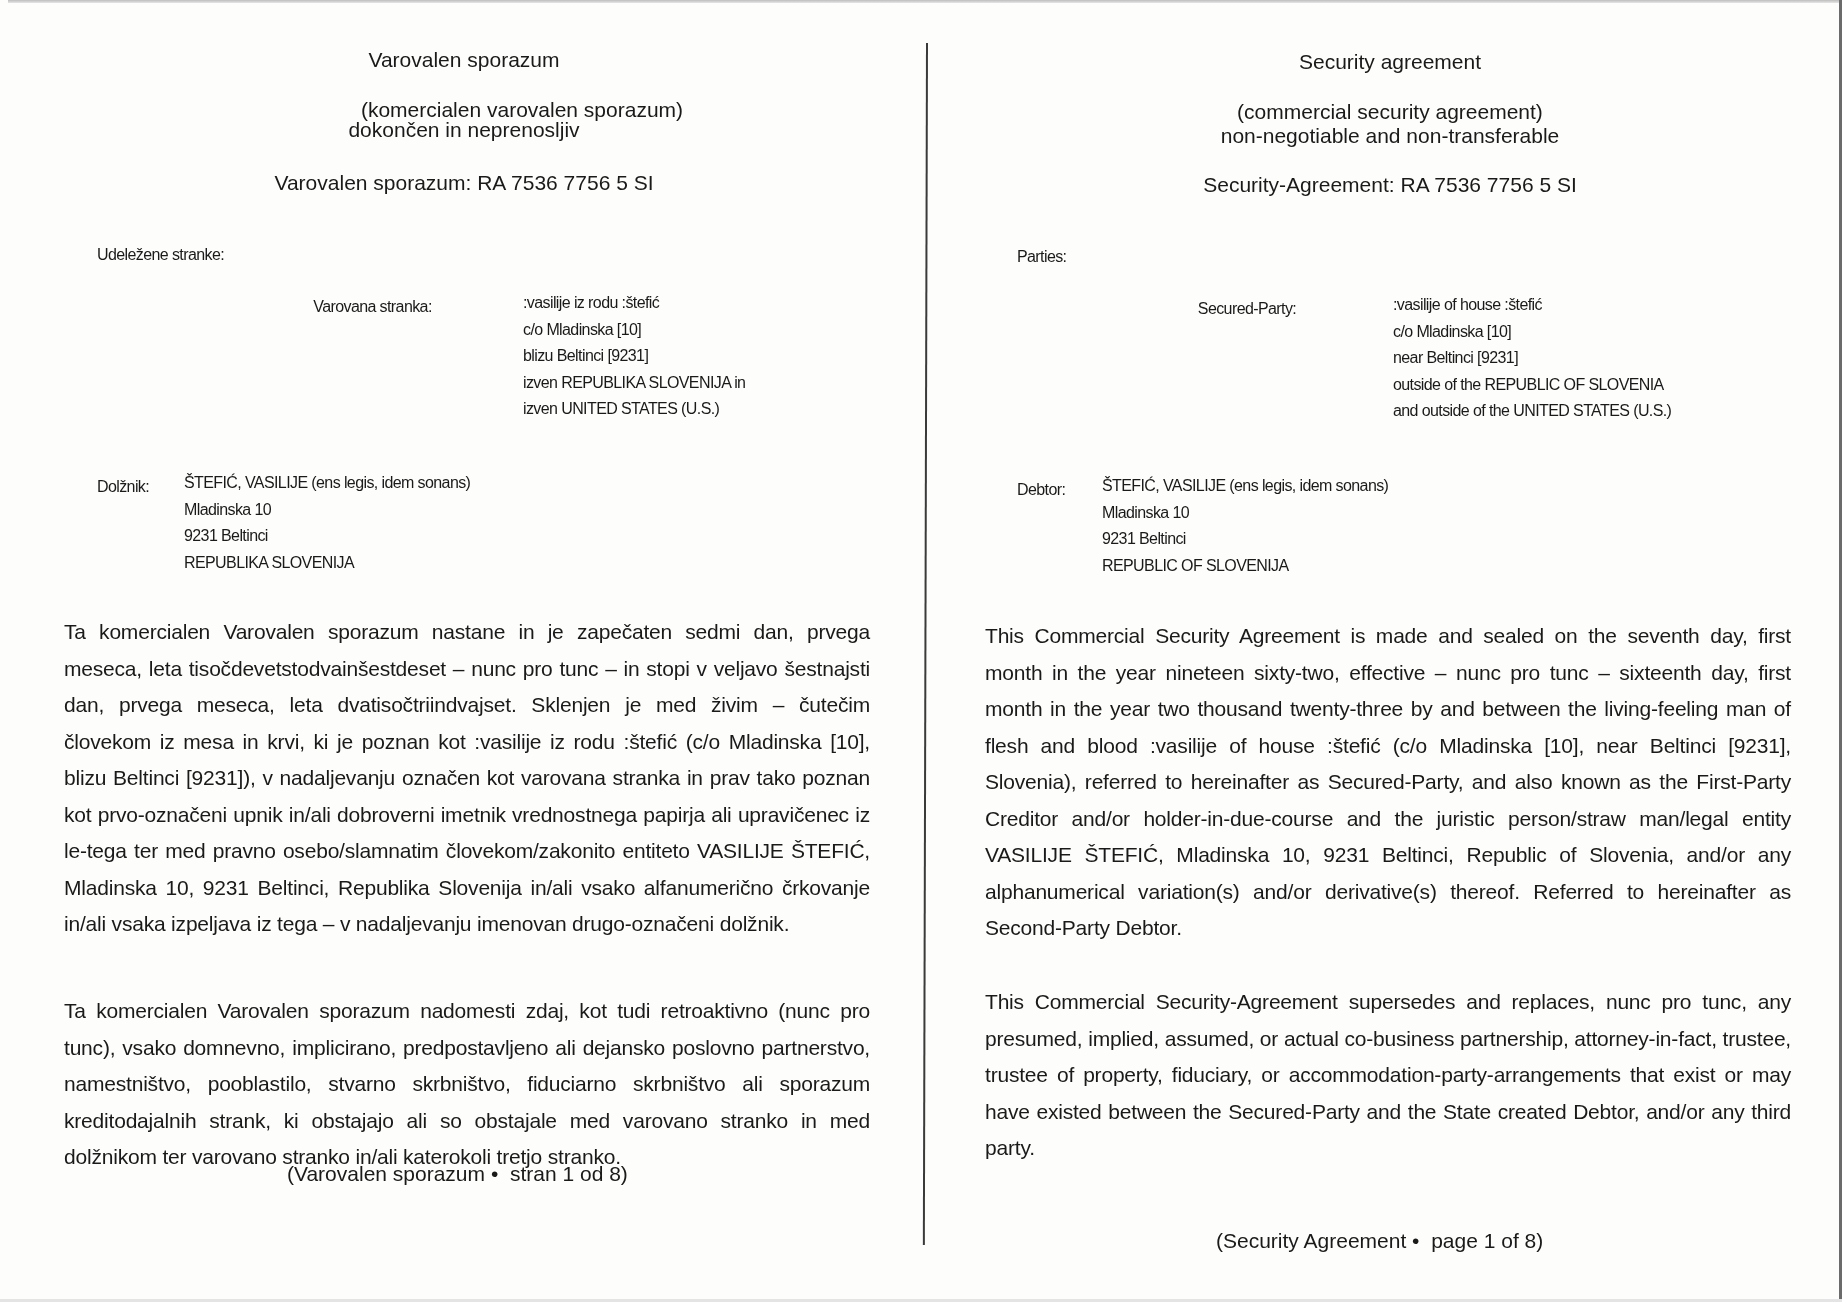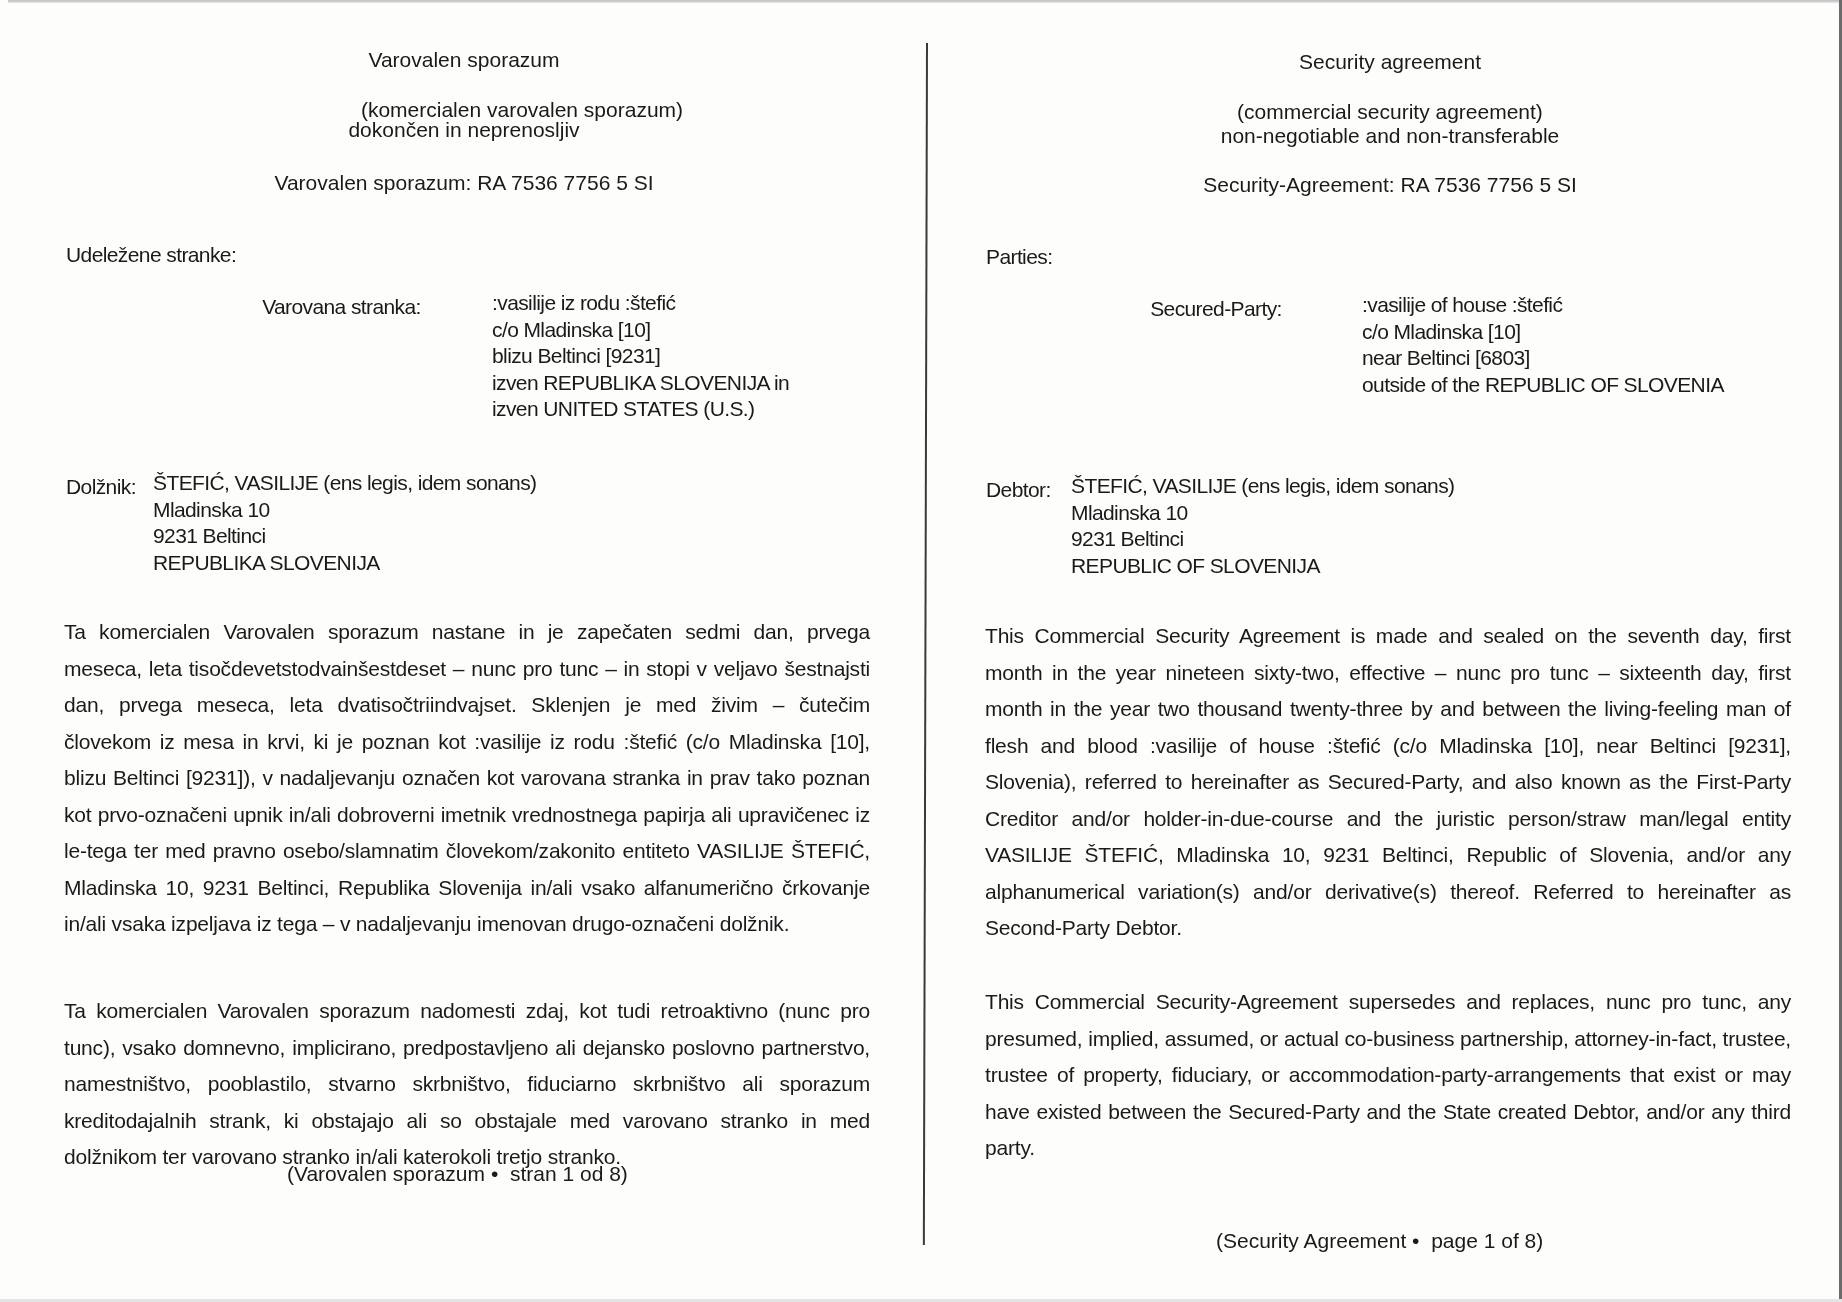--- a/index.html
+++ b/index.html
@@ -12,21 +12,21 @@
   .topline { position: absolute; left: 8px; top: 0; width: 1834px; height: 3px; background: linear-gradient(#bdbdbd, #e6e6e6); }
   .rightedge { position: absolute; right: 0; top: 0; width: 3px; height: 1302px; background: #6b6b6b; }
   .bottomline { position: absolute; left: 0; bottom: 0; width: 1842px; height: 3px; background: #e4e4e4; }
   .divider { position: absolute; left: 926px; top: 43px; width: 2px; height: 1202px; background: #3a3a3a; transform: rotate(0.15deg); transform-origin: top; }
 
   .col { position: absolute; top: 0; height: 1302px; padding-left: 16px; }
   .col.left { left: 0; width: 928px; }
   .col.right { left: 930px; width: 912px; }
 
   .center { position: absolute; text-align: center; font-size: 21px; line-height: 24px; white-space: nowrap; }
-  .abs { position: absolute; font-size: 21px; line-height: 24px; white-space: nowrap; }
+  .abs { position: absolute; font-size: 16px; line-height: 24px; white-space: nowrap; margin-left: 31px; }
   .cond { letter-spacing: -0.6px; }
   .lines div { height: 26.5px; line-height: 26.5px; }
   .right-label { text-align: center; }
 
   .para {
     position: absolute; font-size: 21px; line-height: 36.5px; text-align: justify;
     letter-spacing: -0.2px;
     margin-top: 16px;
   }
   .footer { position: absolute; font-size: 21px; white-space: pre; }
@@ -75,22 +75,23 @@
   <div class="center" style="left:0;width:920px;top:100px;">(commercial security agreement)</div>
   <div class="center" style="left:0;width:920px;top:124px;">non-negotiable and non-transferable</div>
   <div class="center" style="left:0;width:920px;top:173px;">Security-Agreement: RA 7536 7756 5 SI</div>
 
   <div class="abs cond" style="left:56px;top:245px;">Parties:</div>
 
   <div class="abs cond right-label" style="left:150px;width:272px;top:297px;">Secured-Party:</div>
   <div class="abs cond lines" style="left:432px;top:292px;">
     <div>:vasilije of house :štefić</div>
     <div>c/o Mladinska [10]</div>
-    <div>near Beltinci [6803]</div>
+    <div>near Beltinci [9231]</div>
     <div>outside of the REPUBLIC OF SLOVENIA</div>
+    <div>and outside of the UNITED STATES (U.S.)</div>
   </div>
 
   <div class="abs cond" style="left:56px;top:478px;">Debtor:</div>
   <div class="abs cond lines" style="left:141px;top:473px;">
     <div>ŠTEFIĆ, VASILIJE (ens legis, idem sonans)</div>
     <div>Mladinska 10</div>
     <div>9231 Beltinci</div>
     <div>REPUBLIC OF SLOVENIJA</div>
   </div>
 

